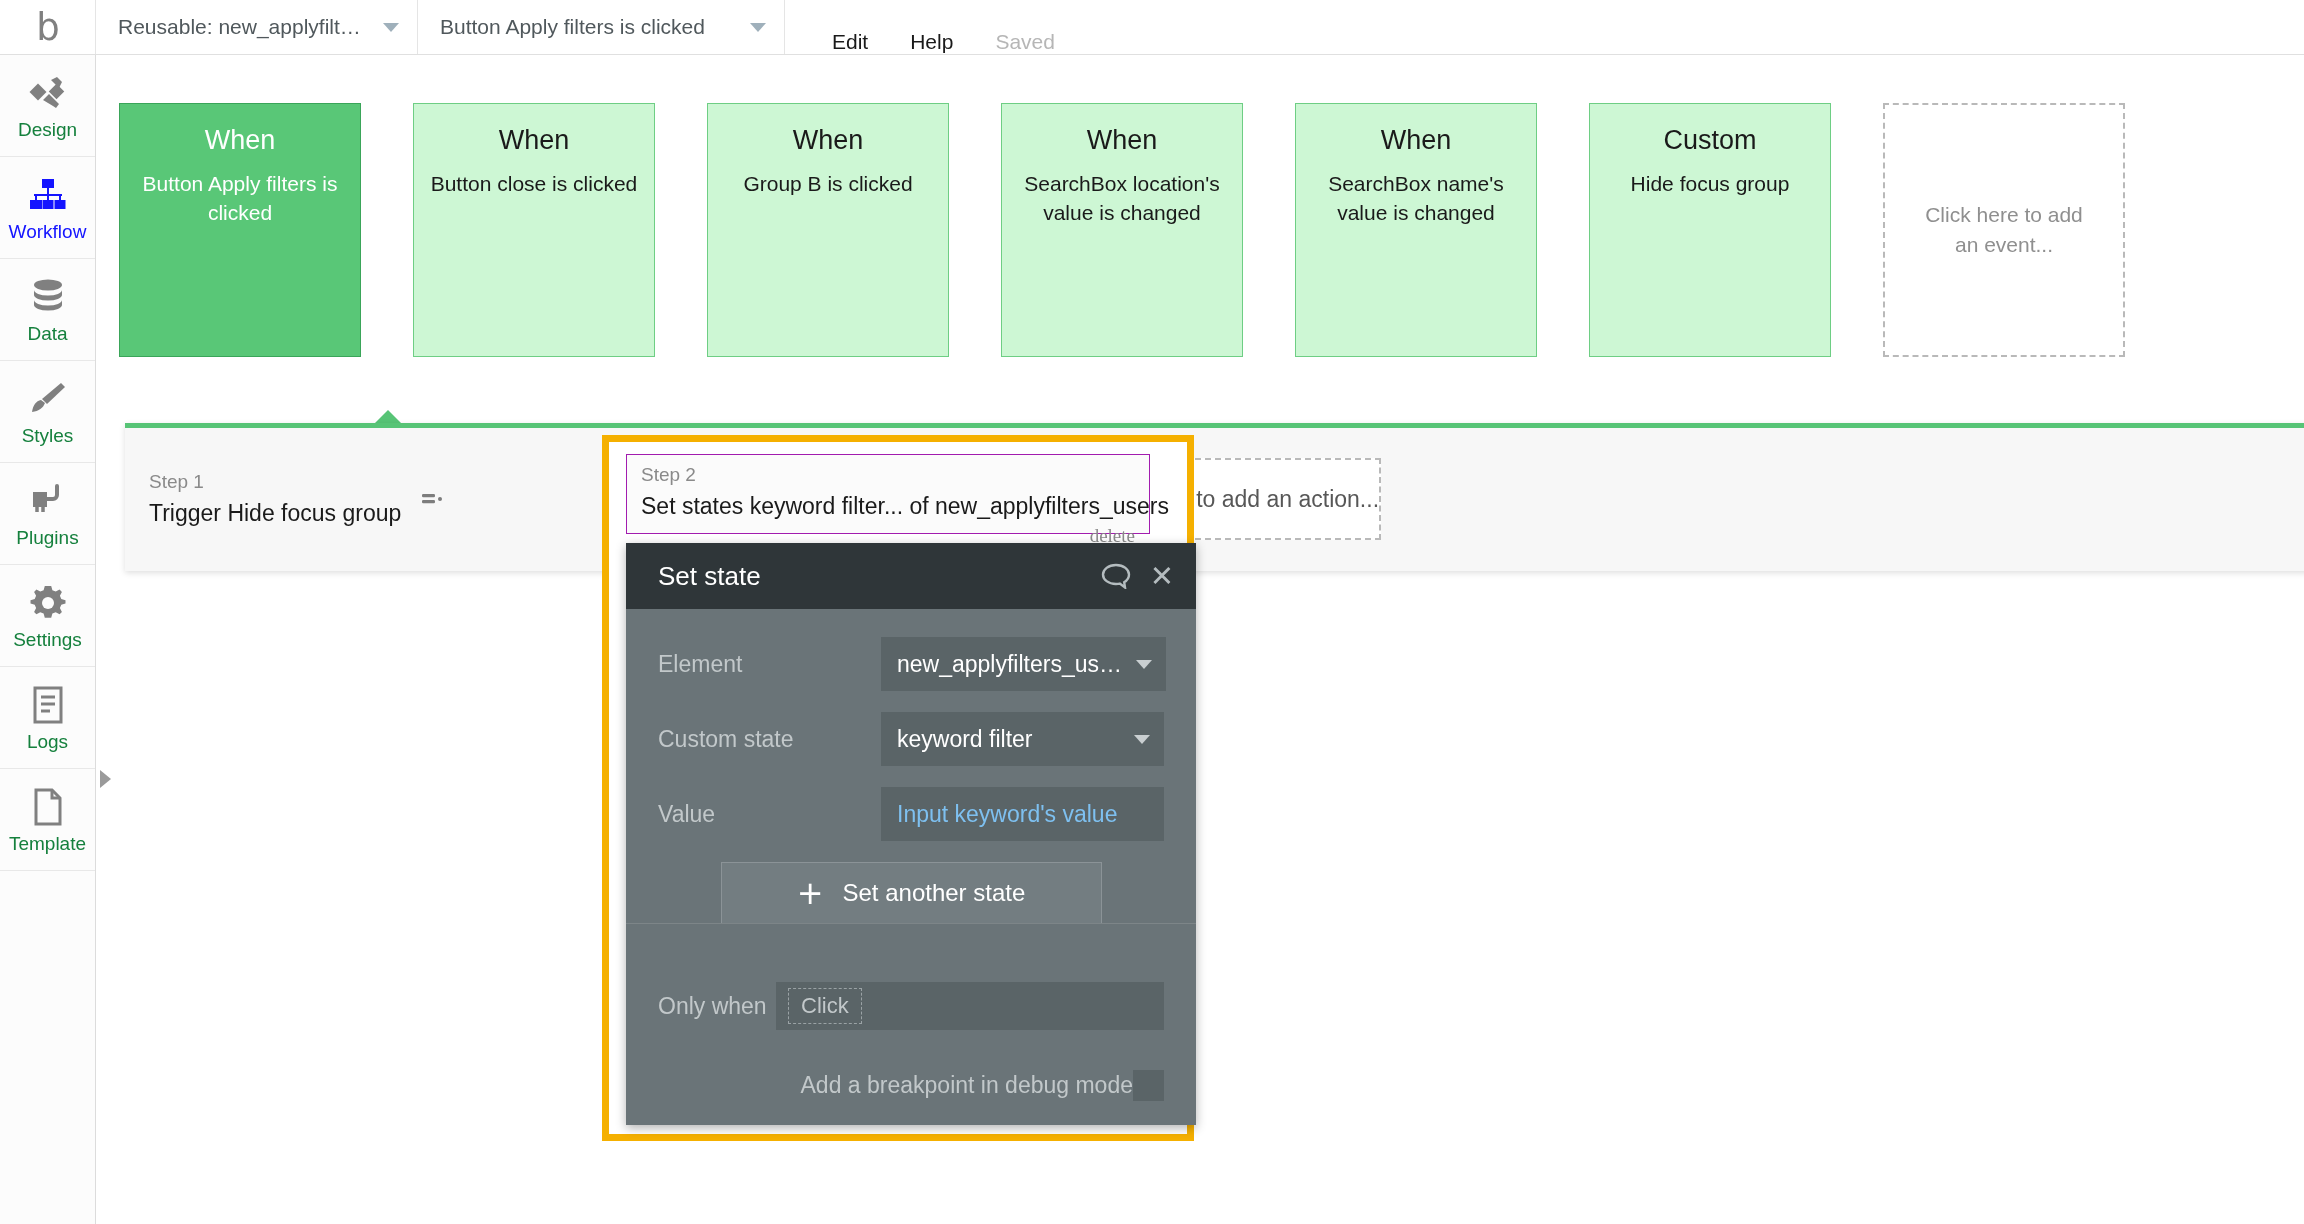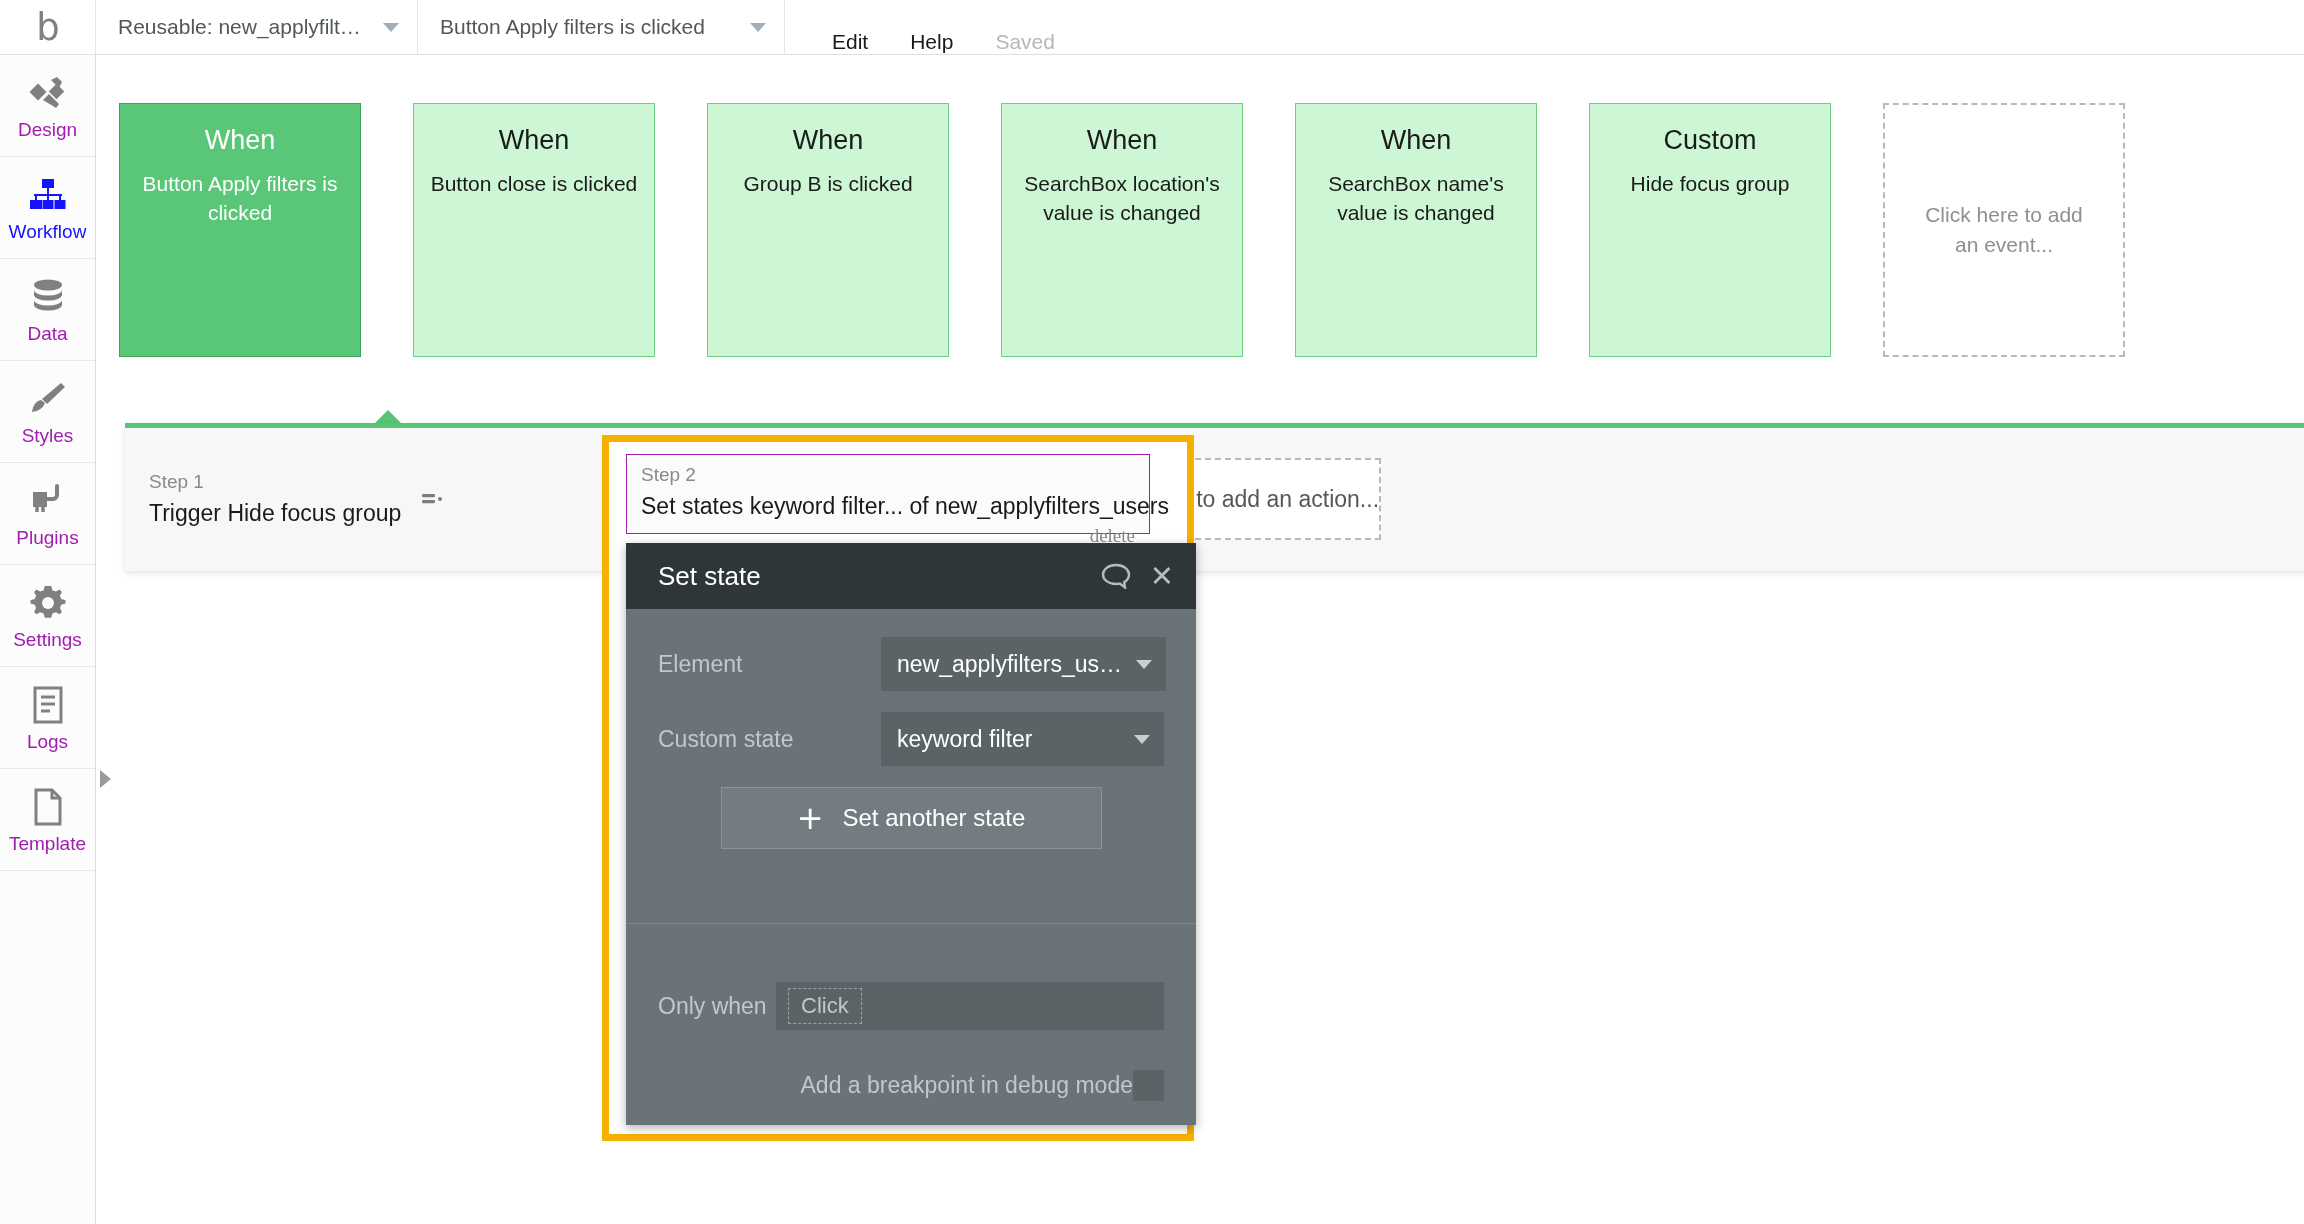--- a/index.html
+++ b/index.html
@@ -104,21 +104,21 @@
   }
   .side-icon {
     height: 42px;
     display: flex;
     align-items: center;
     justify-content: center;
     color: #808080;
   }
   .side-label {
     font-size: 19px;
-    color: #a21caf;
+    color: #15803d;
     line-height: 1;
   }
   .side-item.active .side-label { color: #1414ff; }
   .side-item.active .side-icon { color: #1414ff; }
 
   .sidebar-arrow {
     position: absolute;
     left: 100px;
     top: 770px;
     width: 0; height: 0;
@@ -664,20 +664,26 @@
         </div>
 
         <div class="m-row">
           <span class="m-label">Custom state</span>
           <span class="m-field">
             <span class="fv">keyword filter</span>
             <span class="caret-sm"></span>
           </span>
         </div>
 
+        <div class="m-row">
+          <span class="m-label">Value</span>
+          <span class="m-field">
+            <span class="fv link">Input keyword's value</span>
+          </span>
+        </div>
 
         <div class="btn-another">
           <span class="plus">+</span>
           <span class="lbl">Set another state</span>
         </div>
       </div>
 
       <div class="modal-footer">
         <div class="f-row">
           <span class="f-label">Only when</span>

